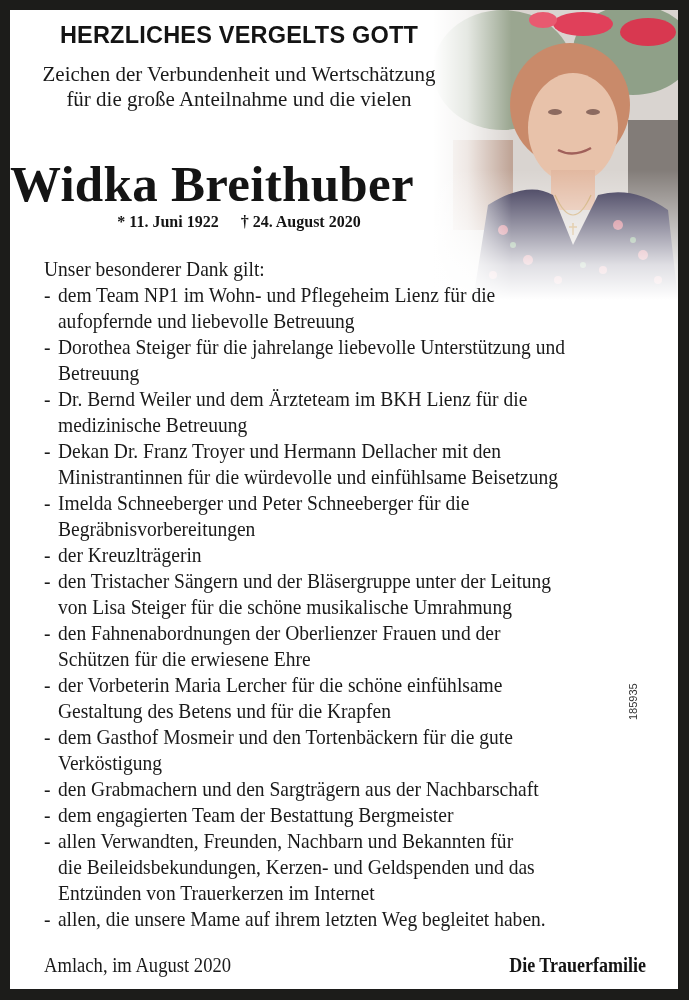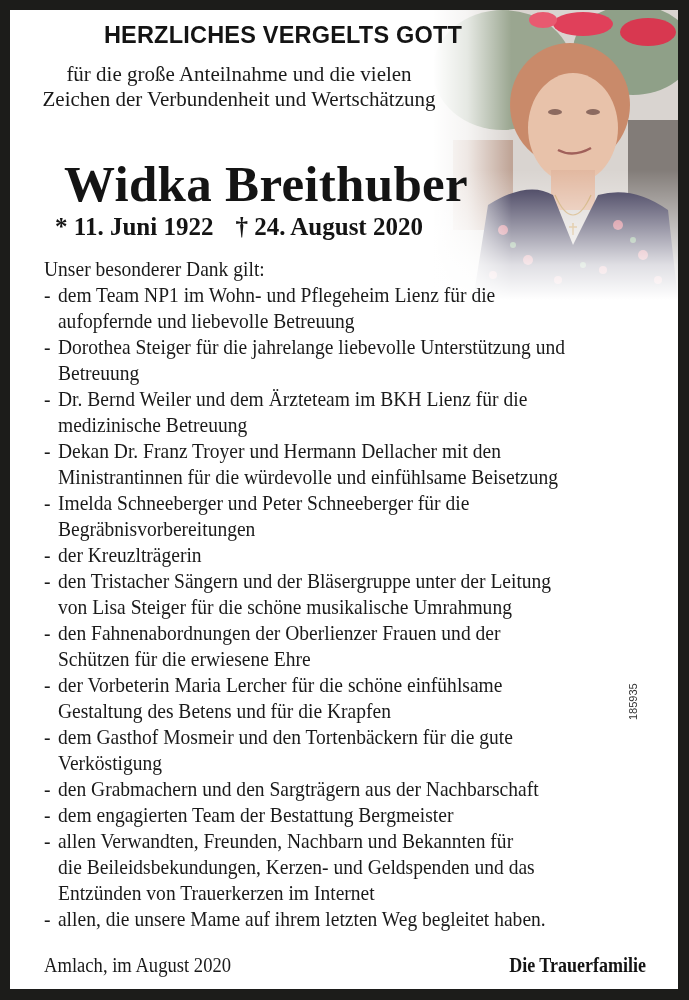--- a/index.html
+++ b/index.html
@@ -31,49 +31,48 @@
   }
   .headline {
     position: absolute;
     left: 0; top: 12px; width: 458px;
     text-align: center;
     font-family: "Liberation Sans", sans-serif;
     font-weight: bold;
     font-size: 23.5px;
     letter-spacing: 0.2px;
     color: #141414;
-    padding-left: 44px;
   }
   .intro {
     position: absolute;
     left: 0; top: 52px; width: 458px;
     text-align: center;
     font-family: "Liberation Serif", serif;
     font-size: 21px;
     line-height: 24.5px;
     color: #1a1a1a;
   }
   .name {
     position: absolute;
     left: 0; top: 146px; width: 458px;
-    text-align: right;
+    text-align: left;
     font-family: "Liberation Serif", serif;
     font-weight: bold;
     font-size: 51px;
     line-height: 56px;
     color: #141414;
     letter-spacing: 0.3px;
   }
   .dates {
     position: absolute;
     left: 0; top: 203px; width: 458px;
     text-align: center;
     font-family: "Liberation Serif", serif;
     font-weight: bold;
-    font-size: 25px;
+    font-size: 16px;
     color: #141414;
   }
   .dates span + span { margin-left: 22px; }
   .thanks {
     position: absolute;
     left: 34px; top: 246px;
     width: 620px;
     font-family: "Liberation Serif", serif;
     font-size: 21px;
     line-height: 26px;
@@ -170,22 +169,22 @@
       <path d="M122 185 Q140 225 158 185" stroke="#c8a060" stroke-width="1.2" fill="none"></path>
       <line x1="140" y1="213" x2="140" y2="225" stroke="#c8a060" stroke-width="1.5"></line>
       <line x1="136" y1="217" x2="144" y2="217" stroke="#c8a060" stroke-width="1.5"></line>
     </svg>
     <div class="photo-fade"></div>
   </div>
 
   <div class="headline">HERZLICHES VERGELTS GOTT</div>
 
   <div class="intro">
+    <div>Zeichen der Verbundenheit und Wertschätzung</div>
     <div>für die große Anteilnahme und die vielen</div>
-    <div>Zeichen der Verbundenheit und Wertschätzung</div>
   </div>
 
   <div class="name">Widka Breithuber</div>
 
   <div class="dates">
     <span>* 11. Juni 1922</span><span>† 24. August 2020</span>
   </div>
 
   <div class="thanks">
     <div class="lead">Unser besonderer Dank gilt:</div>

